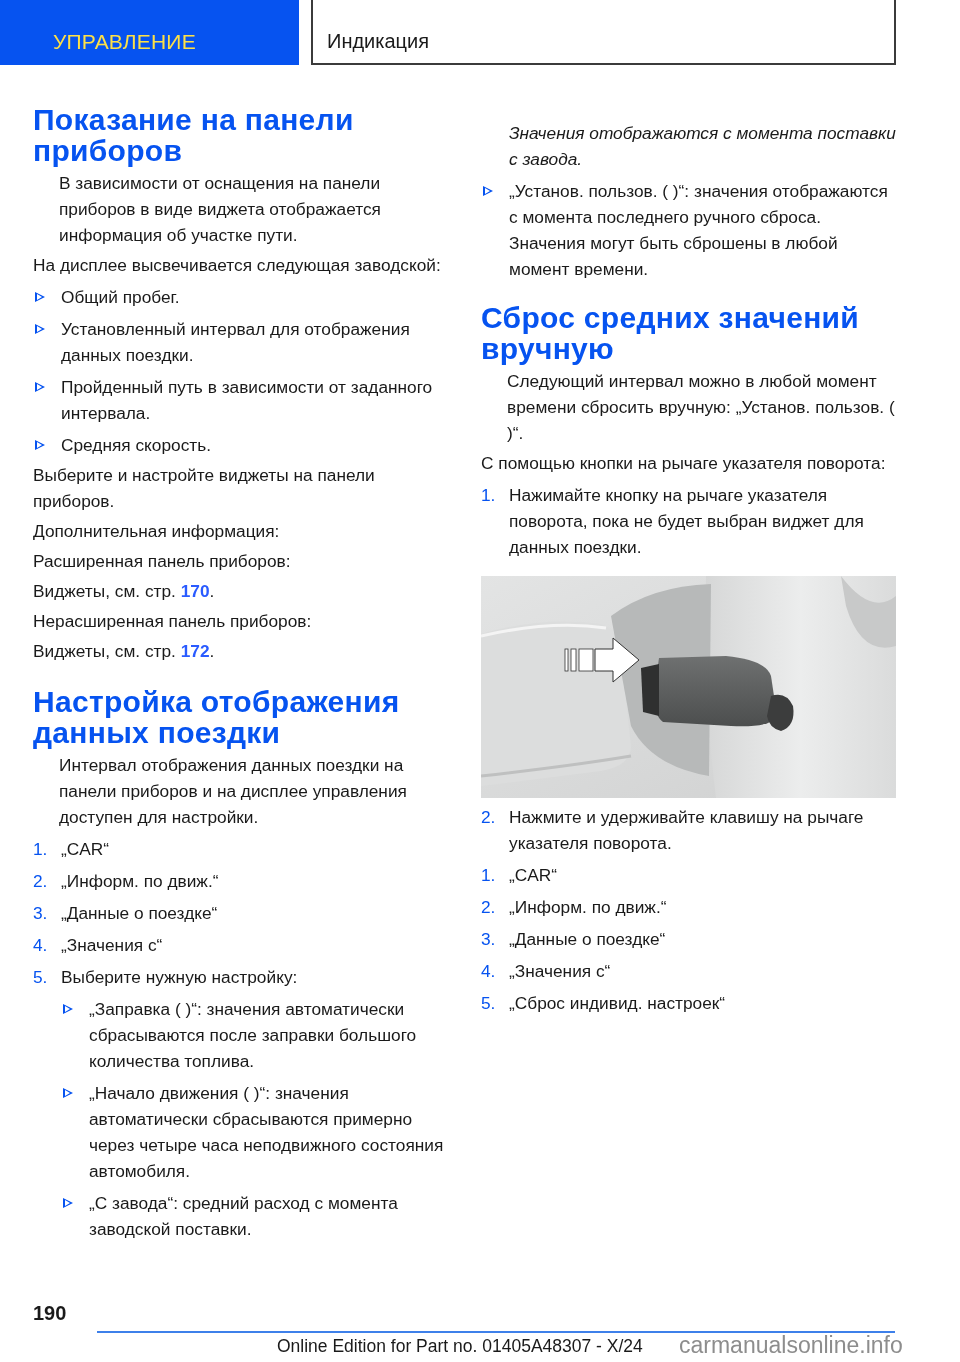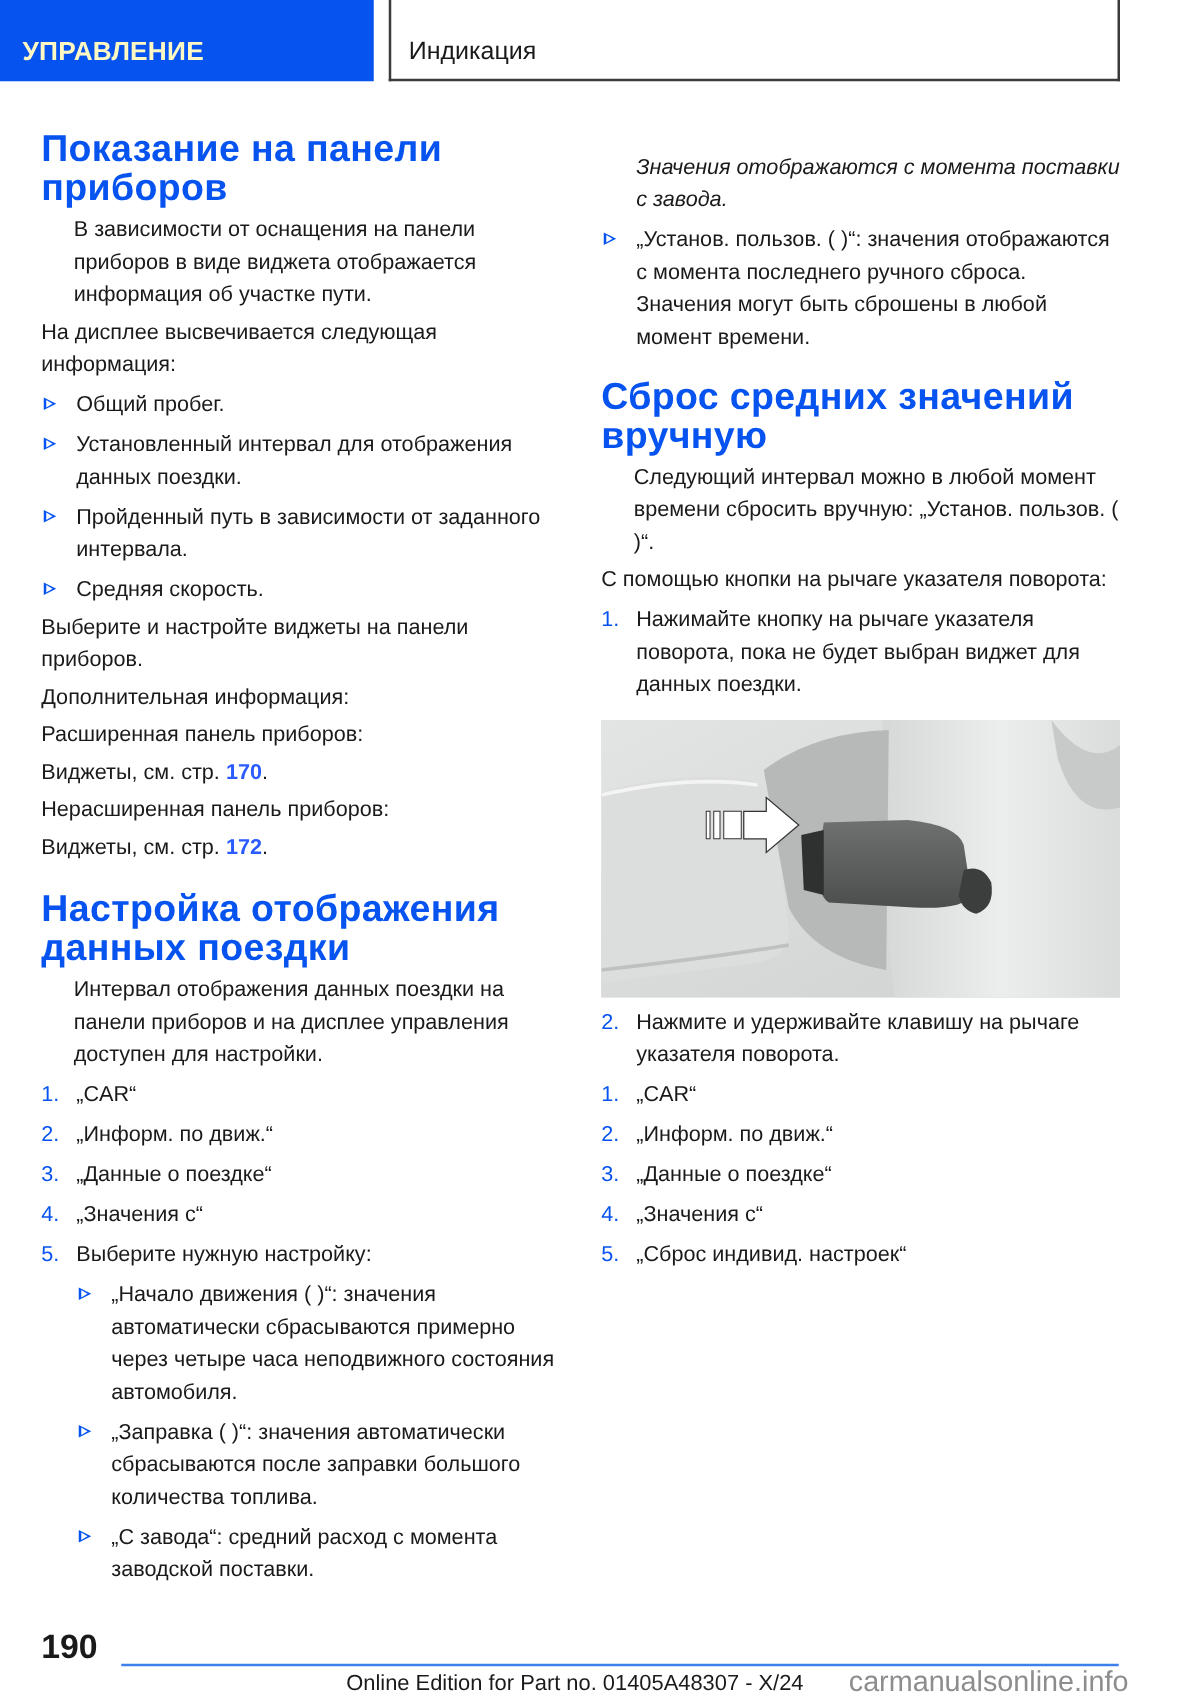--- a/index.html
+++ b/index.html
@@ -1,23 +1,23 @@
 <!DOCTYPE html>
 <html><head>
   <meta charset="utf-8">
   <style>
     * { box-sizing: border-box; margin: 0; padding: 0; }
     html, body { width: 960px; height: 1362px; background: #ffffff; overflow: hidden; }
     body { position: relative; font-family: "Liberation Sans", "DejaVu Sans", sans-serif; color: #1a1a1a; }
 
     .hdr-section {
       position: absolute; left: 0; top: 0; width: 299px; height: 65px;
-      background: #0653f0; color: #fef9c3;
-      font-weight: bold; font-size: 21px; letter-spacing: 0.2px;
-      padding-left: 18px; line-height: 84px;
+      background: #0653f0; color: #fde047;
+      font-weight: normal; font-size: 21px; letter-spacing: 0.2px;
+      padding-left: 53px; line-height: 84px;
     }
     .hdr-topic {
       position: absolute; left: 311px; top: -2px; width: 585px; height: 67px;
       border: 2px solid #3b3b3b; border-top: none;
       font-size: 20px; color: #1a1a1a;
       padding-left: 14px; line-height: 86px;
     }
 
     .col { position: absolute; top: 104px; }
     .col-left { left: 33px; width: 420px; }
@@ -52,42 +52,42 @@
     .link { color: #2a5bff; font-weight: bold; }
 
     .figure {
       position: relative; width: 415px; height: 222px; margin-top: 16px; margin-bottom: 4px;
       overflow: hidden;
       background: linear-gradient(180deg, #d7d8d8 0%, #e7e8e8 40%, #d3d4d4 100%);
     }
 
     .pn {
       position: absolute; left: 33px; top: 1302px;
-      font-weight: bold; font-size: 27px; color: #1a1a1a;
+      font-weight: bold; font-size: 20px; color: #1a1a1a;
     }
     .footer-line {
       position: absolute; left: 97px; top: 1331px; width: 798px; height: 2px; background: #3e80ea;
     }
     .footer-text {
       position: absolute; left: 277px; top: 1336px; font-size: 17.5px; color: #1a1a1a; white-space: nowrap;
     }
     .footer-wm {
       position: absolute; left: 679px; top: 1332px; font-size: 23px; color: #8d8d8d; white-space: nowrap;
     }
   </style>
 </head>
 <body>
 
 <div class="hdr-section">УПРАВЛЕНИЕ</div>
 <div class="hdr-topic">Индикация</div>
 
 <div class="col col-left">
   <h2>Показание на панели приборов</h2>
   <p class="after-h">В зависимости от оснащения на панели приборов в виде виджета отображается информация об участке пути.</p>
-  <p>На дисплее высвечивается следующая информация:</p>
+  <p>На дисплее высвечивается следующая заводской:</p>
   <ul class="bl">
     <li><span class="tri"></span><span>Общий пробег.</span></li>
     <li><span class="tri"></span><span>Установленный интервал для отображения данных поездки.</span></li>
     <li><span class="tri"></span><span>Пройденный путь в зависимости от заданного интервала.</span></li>
     <li><span class="tri"></span><span>Средняя скорость.</span></li>
   </ul>
   <p>Выберите и настройте виджеты на панели приборов.</p>
   <p>Дополнительная информация:</p>
   <p>Расширенная панель приборов:</p>
   <p><span>Виджеты, см. стр. </span><span class="link">170</span><span>.</span></p>
@@ -97,22 +97,22 @@
   <h2 style="margin-top:22px;">Настройка отображения данных поездки</h2>
   <p class="after-h">Интервал отображения данных поездки на панели приборов и на дисплее управления доступен для настройки.</p>
   <ol class="nl">
     <li><span class="num">1.</span><span>„CAR“</span></li>
     <li><span class="num">2.</span><span>„Информ. по движ.“</span></li>
     <li><span class="num">3.</span><span>„Данные о поездке“</span></li>
     <li><span class="num">4.</span><span>„Значения с“</span></li>
     <li><span class="num">5.</span><span>Выберите нужную настройку:</span></li>
   </ol>
   <ul class="bl sub">
+    <li><span class="tri"></span><span>„Заправка ( )“: значения автоматически сбрасываются после заправки большого количества топлива.</span></li>
     <li><span class="tri"></span><span>„Начало движения ( )“: значения автоматически сбрасываются примерно через четыре часа неподвижного состояния автомобиля.</span></li>
-    <li><span class="tri"></span><span>„Заправка ( )“: значения автоматически сбрасываются после заправки большого количества топлива.</span></li>
     <li><span class="tri"></span><span>„С завода“: средний расход с момента заводской поставки.</span></li>
   </ul>
 </div>
 
 <div class="col col-right">
   <p style="margin-left:28px; margin-top:16px;font-style:italic;">Значения отображаются с момента поставки с завода.</p>
   <ul class="bl">
     <li><span class="tri"></span><span>„Установ. пользов. ( )“: значения отображаются с момента последнего ручного сброса. Значения могут быть сброшены в любой момент времени.</span></li>
   </ul>
 

